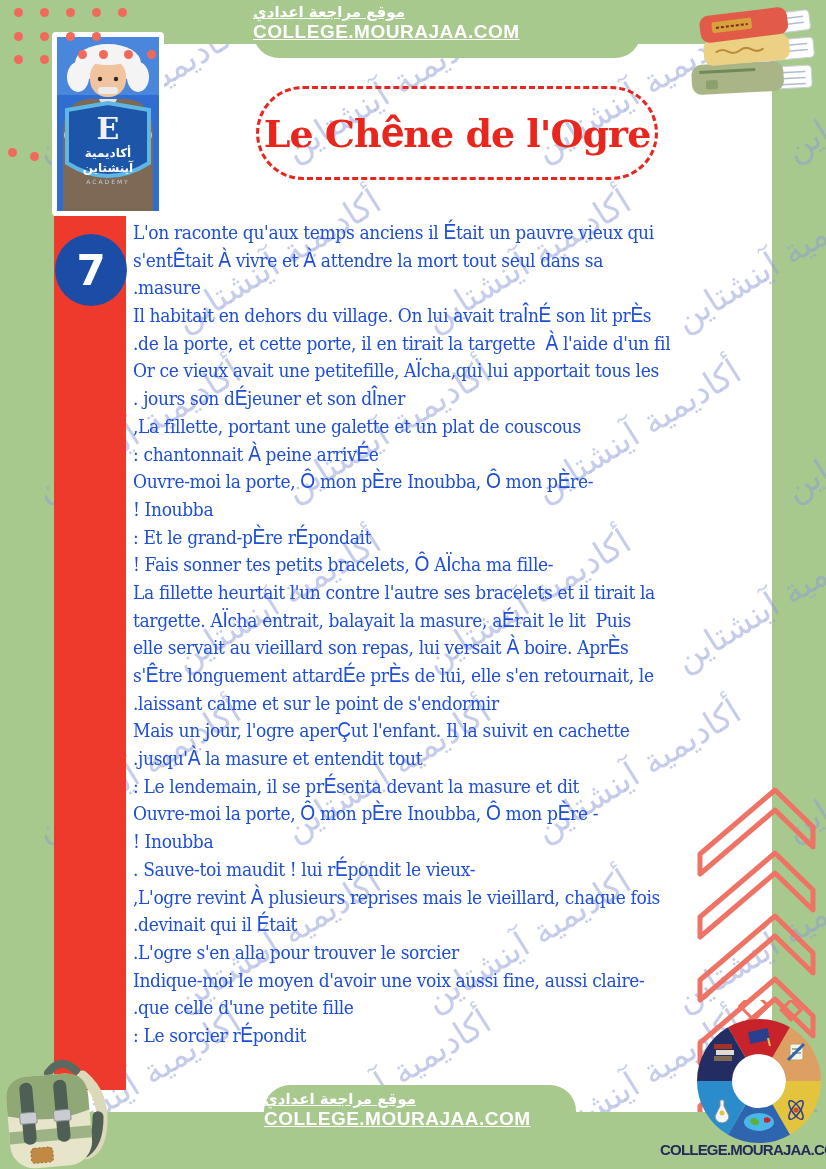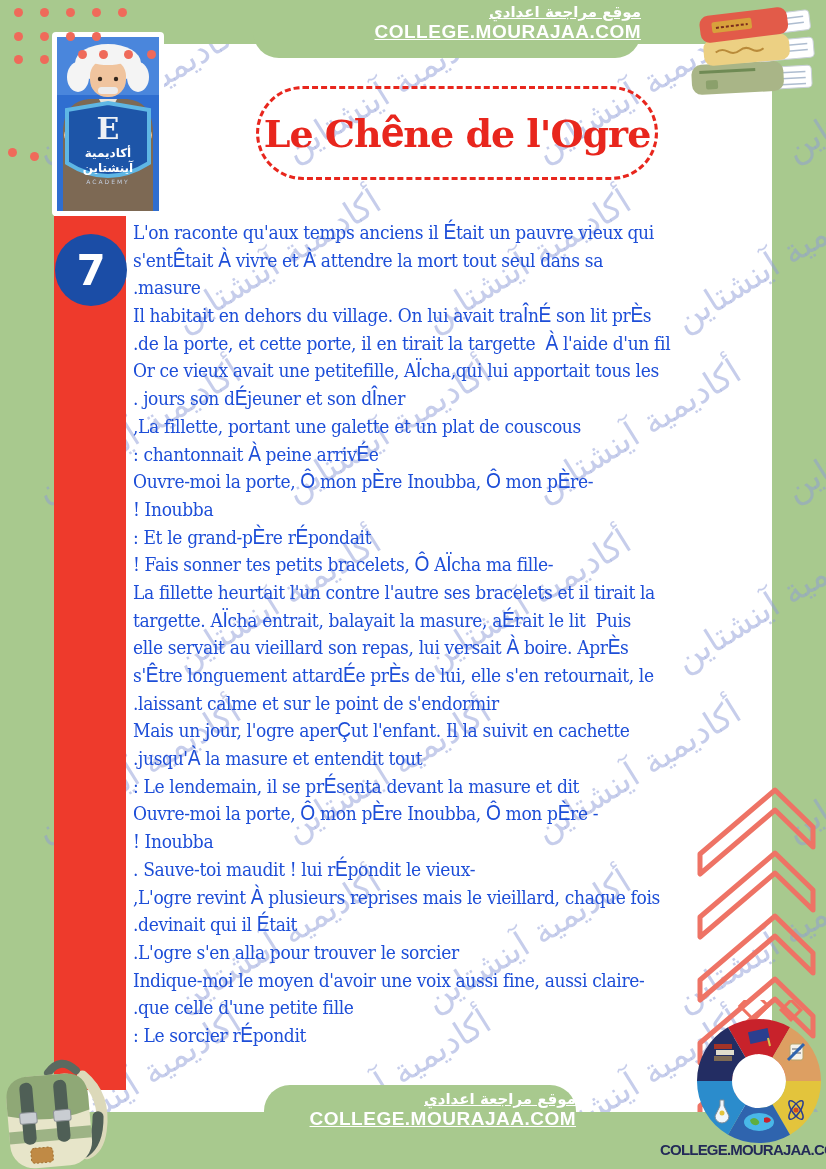--- a/index.html
+++ b/index.html
@@ -11,21 +11,21 @@
   .sheet{position:absolute;left:54px;top:44px;width:718px;height:1068px;background:#ffffff;
          border-radius:26px;z-index:1;}
   
   .wm-layer{position:absolute;inset:0;z-index:2;pointer-events:none;overflow:hidden;}
   .wm{position:absolute;font-size:34px;color:rgba(141,156,216,.5);transform:rotate(-32deg);
       white-space:nowrap;font-family:"DejaVu Sans",sans-serif;}
   
   .band{position:absolute;left:0;width:826px;background:#a8c98e;}
   .band.top{top:0;height:44px;z-index:3;}
   .band.bottom{top:1112px;height:57px;z-index:5;}
-  .tab{position:absolute;background:#a8c98e;text-align:right;box-sizing:border-box;}
+  .tab{position:absolute;background:#a8c98e;text-align:left;box-sizing:border-box;}
   .tab.top{left:253px;top:0;width:388px;height:58px;border-radius:0 0 26px 26px;z-index:3;padding-top:3px;}
   .tab.bottom{left:264px;top:1085px;width:312px;height:84px;border-radius:26px 26px 0 0;z-index:5;padding-top:5px;}
   .site-ar{font-size:15px;font-weight:bold;color:#ffffff;text-decoration:underline;display:block;}
   .site-url{font-size:19px;font-weight:bold;color:#ffffff;text-decoration:underline;
             letter-spacing:.5px;display:block;font-family:"Liberation Sans",sans-serif;}
   
   .logo-box{position:absolute;left:52px;top:32px;width:112px;height:184px;background:#ffffff;
             z-index:4;border-radius:4px;padding:5px;box-sizing:border-box;}
   
   .red-bar{position:absolute;left:54px;top:216px;width:72px;height:874px;background:#ee3a2c;z-index:3;}

